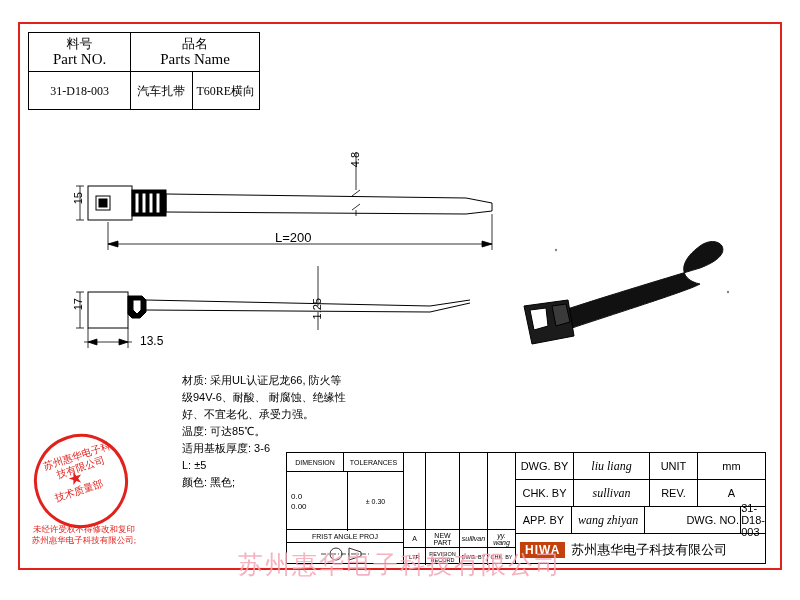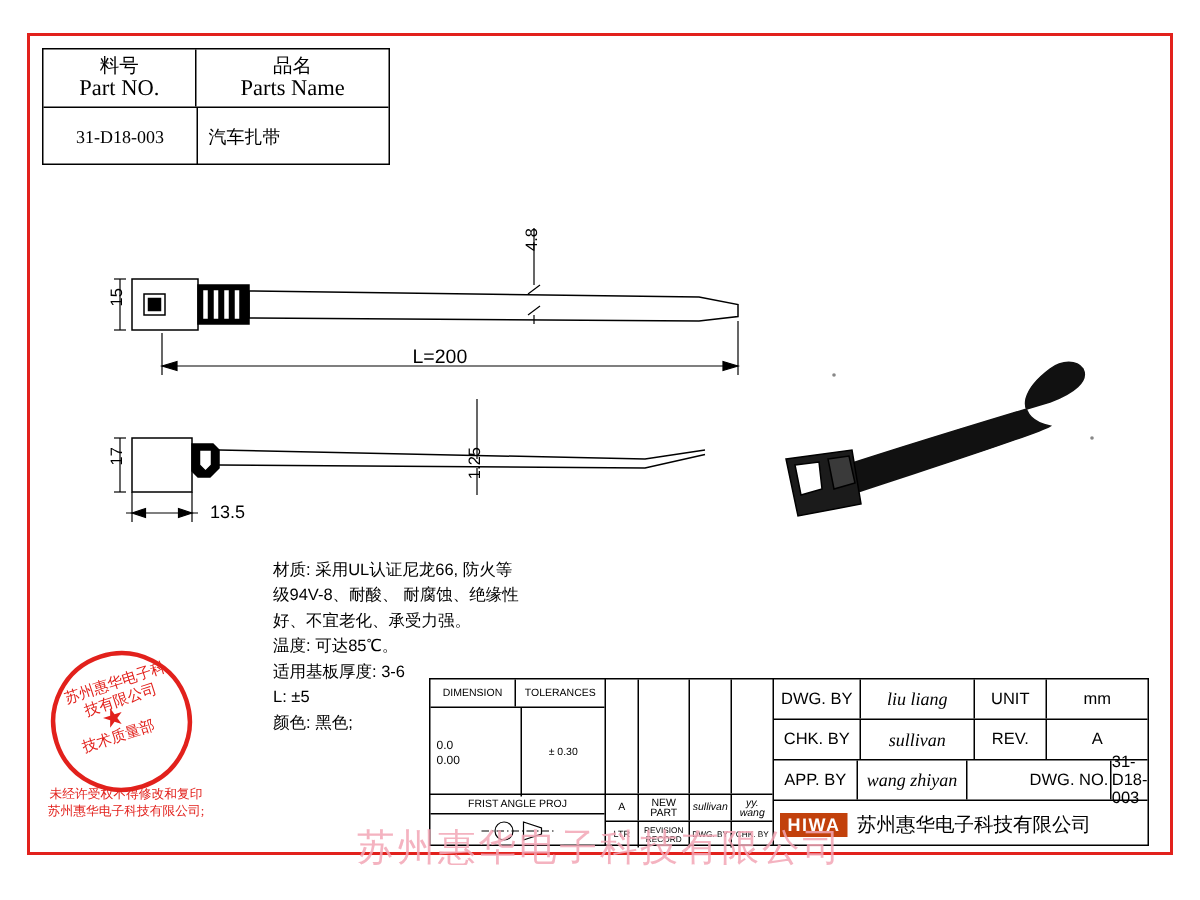--- a/index.html
+++ b/index.html
@@ -84,20 +84,21 @@
       <span class="tb-en">Part NO.</span>
     </div>
     <div class="tb-cell tb-c2">
       <span class="tb-cn">品名</span>
       <span class="tb-en">Parts Name</span>
     </div>
   </div>
   <div class="tb-row">
     <div class="tb-cell tb-b1">31-D18-003</div>
     <div class="tb-cell tb-b2">汽车扎带</div>
+    <div class="tb-cell tb-b3">T60RE横向</div>
   </div>
 </div>
 
 <svg class="drawing" width="800" height="600">
 
   <g stroke="#000" fill="none" stroke-width="1">
 
     <rect x="88" y="186" width="44" height="34"></rect>
     <rect x="96" y="196" width="14" height="14"></rect>
     <rect x="99" y="199" width="8" height="8" fill="#000"></rect>
@@ -172,21 +173,21 @@
 
 <div class="vlabel" style="left:349px;top:152px;">4.8</div>
 <div class="vlabel" style="left:72px;top:192px;">15</div>
 <div class="hlabel" style="left:275px;top:230px;font-size:13px;">L=200</div>
 <div class="vlabel" style="left:72px;top:298px;">17</div>
 <div class="vlabel" style="left:311px;top:298px;">1.25</div>
 <div class="hlabel" style="left:140px;top:334px;font-size:12px;">13.5</div>
 
 <div class="notes">
   <div>材质: 采用UL认证尼龙66, 防火等</div>
-  <div>级94V-8、耐酸、 耐腐蚀、绝缘性</div>
+  <div>级94V-6、耐酸、 耐腐蚀、绝缘性</div>
   <div>好、不宜老化、承受力强。</div>
   <div>温度: 可达85℃。</div>
   <div>适用基板厚度: 3-6</div>
   <div>L: ±5</div>
   <div>颜色: 黑色;</div>
 </div>
 
 <div class="stamp">
   <div class="stamp-circle"></div>
   <div class="stamp-t1">苏州惠华电子科技有限公司</div>

